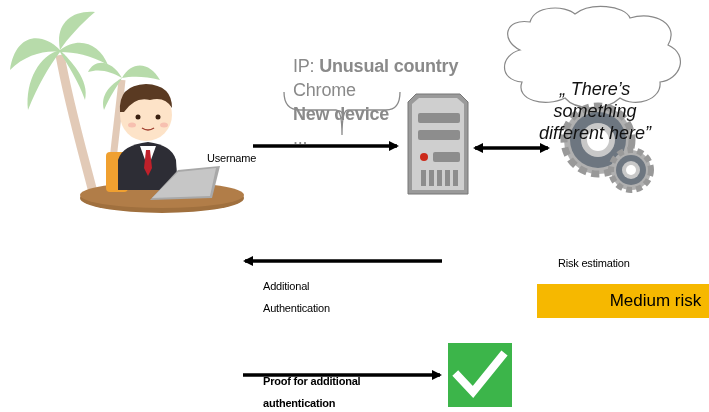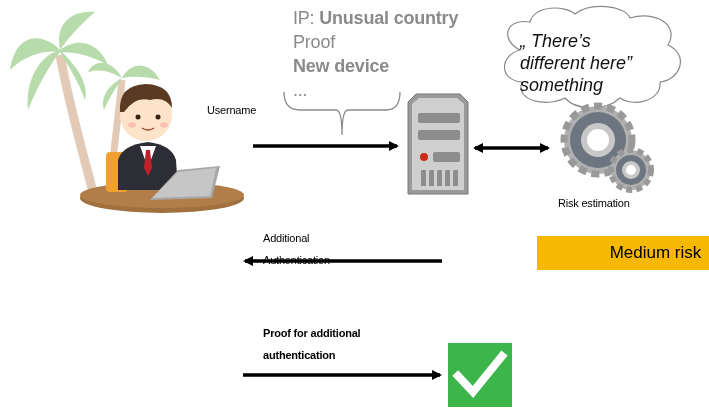--- a/index.html
+++ b/index.html
@@ -1,22 +1,22 @@
 <!DOCTYPE html>
 <html><head>
 <meta charset="utf-8">
 <style>
   html, body { margin: 0; padding: 0; background: #ffffff; }
   body { width: 709px; height: 412px; position: relative; overflow: hidden;
          font-family: "Liberation Sans", "DejaVu Sans", sans-serif; }
-  .abs { position: absolute; }
+  .abs { position: absolute; margin-top: 48px; }
   .lbl { color: #000; font-size: 11px; line-height: 22px; letter-spacing: -0.2px; }
   .attr { color: #8a8a8a; font-size: 18px; line-height: 24px; letter-spacing: -0.2px; }
   .attr b { font-weight: bold; color: #8a8a8a; }
-  .thought { font-style: italic; font-size: 18px; line-height: 22px; text-align: left; color: #111; }
+  .thought { font-style: italic; font-size: 18px; line-height: 22px; text-align: center; color: #111; }
   .badge { background: #f6b800; text-align: center; font-size: 17px; line-height: 34px; color: #000; }
   svg { position: absolute; left: 0; top: 0; }
 </style>
 </head>
 <body>
 
 <svg width="709" height="412" viewBox="0 0 709 412">
   <defs>
     <marker id="ah" markerWidth="10" markerHeight="10" refX="8" refY="5" orient="auto" markerUnits="userSpaceOnUse">
       <path d="M0,0 L10,5 L0,10 Z" fill="#000"></path>
@@ -97,36 +97,36 @@
   </g>
 
   <g>
     <rect x="448" y="343" width="64" height="64" fill="#3cb54a"></rect>
     <path d="M458,376 L473,392 L502,356" stroke="#ffffff" stroke-width="8" fill="none" stroke-linecap="square"></path>
   </g>
 </svg>
 
 <div class="abs attr" style="left:293px; top:6px;">
   <div><span>IP: </span><b>Unusual country</b></div>
-  <div>Proof</div>
+  <div>Chrome</div>
   <div style="font-weight:bold;">New device</div>
   <div>...</div>
 </div>
 
 <div class="abs lbl" style="left:207px; top:99px;">
   <div>Username</div>
 </div>
 
 <div class="abs thought" style="left:520px; top:30px; width:150px;">
   <div>„ There’s</div>
+  <div>something</div>
   <div>different here”</div>
-  <div>something</div>
 </div>
 
-<div class="abs lbl" style="left:558px; top:192px;">Risk estimation</div>
+<div class="abs lbl" style="left:558px; top:204px;">Risk estimation</div>
 <div class="abs badge" style="left:537px; top:236px; width:165px; height:34px;padding-left:36px;">Medium risk</div>
 
 <div class="abs lbl" style="left:263px; top:227px;">
   <div>Additional</div>
   <div>Authentication</div>
 </div>
 
 <div class="abs lbl" style="left:263px; top:322px;font-weight:bold;">
   <div>Proof for additional</div>
   <div>authentication</div>

